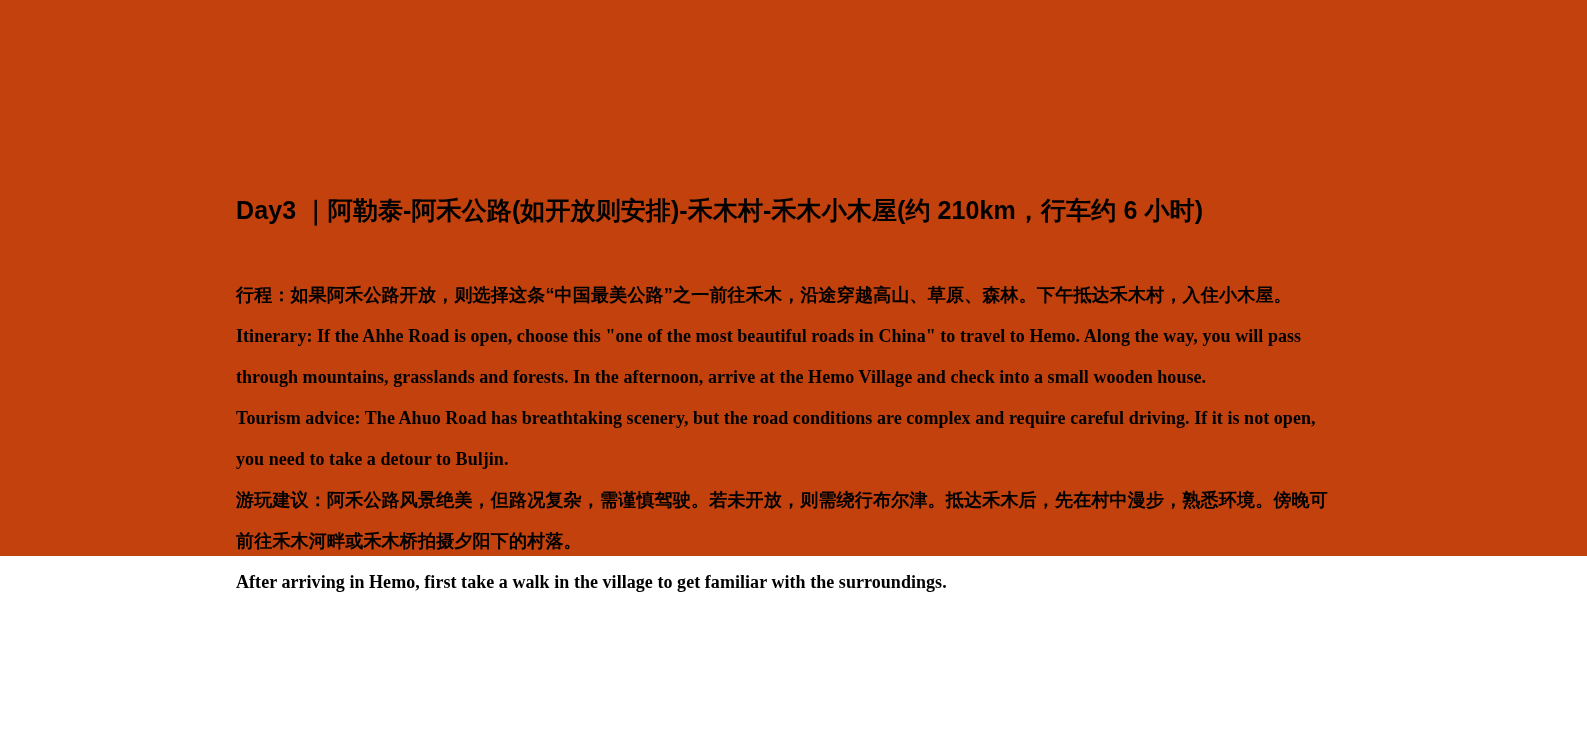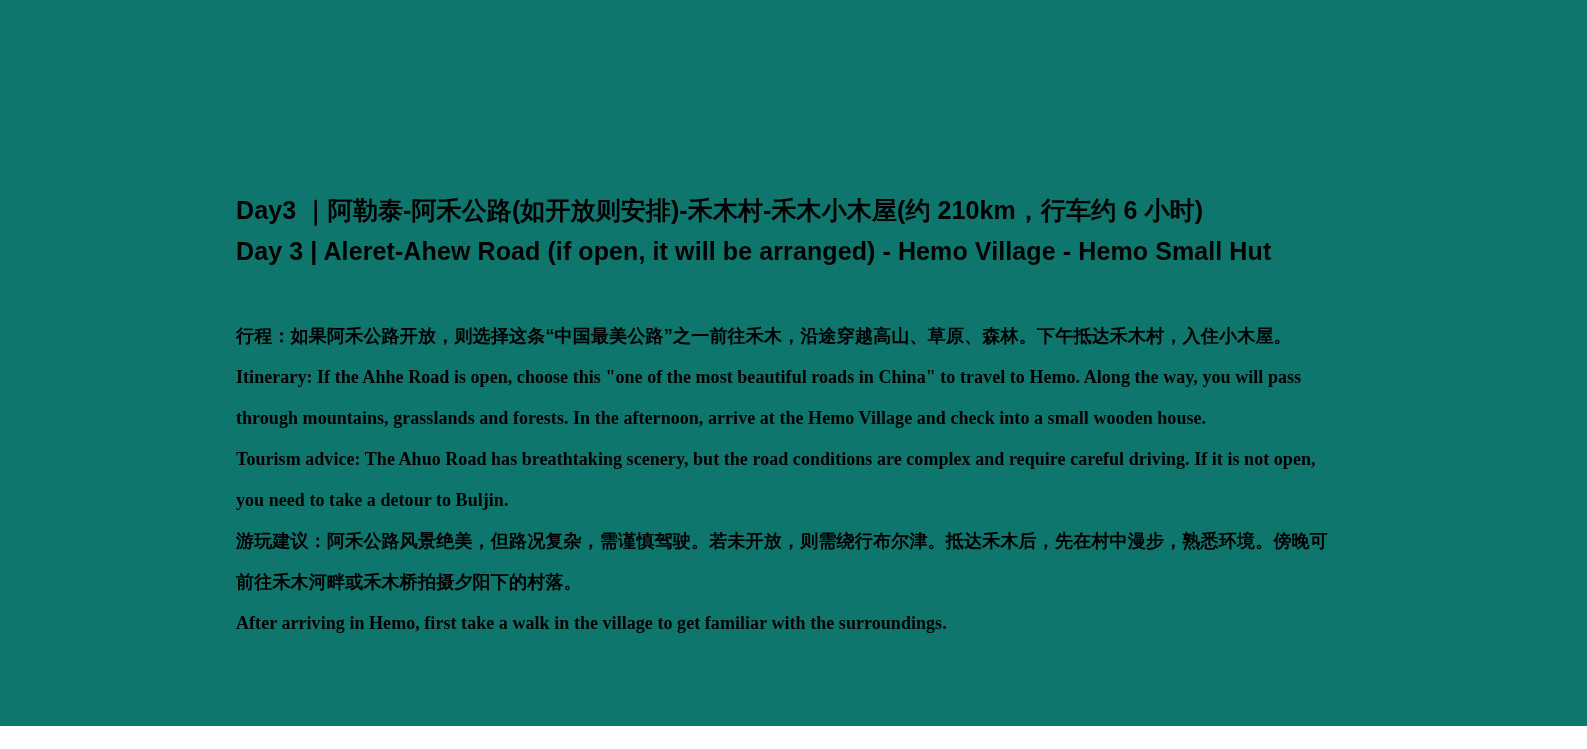--- a/index.html
+++ b/index.html
@@ -10,22 +10,22 @@
   body {
     width: 1587px;
     height: 749px;
     overflow: hidden;
     font-family: "Liberation Sans", sans-serif;
     color: #000000;
   }
   .page {
     position: relative;
     width: 1587px;
-    height: 726px;
-    background: #0f766e;
+    height: 556px;
+    background: #c2410c;
   }
   .content {
     position: absolute;
     left: 236px;
     top: 190px;
     width: 1110px;
   }
   .heading-block {
     font-weight: bold;
     font-size: 25px;
@@ -57,21 +57,20 @@
   }
 </style>
 </head>
 <body>
 
 <div class="page">
   <div class="content">
 
     <div class="heading-block">
       <div class="heading-line">Day3 ｜阿勒泰-阿禾公路(如开放则安排)-禾木村-禾木小木屋(约 210km，行车约 6 小时)</div>
-      <div class="heading-line">Day 3 | Aleret-Ahew Road (if open, it will be arranged) - Hemo Village - Hemo Small Hut</div>
     </div>
 
     <div class="spacer"></div>
 
     <p class="para cn">行程：如果阿禾公路开放，则选择这条“中国最美公路”之一前往禾木，沿途穿越高山、草原、森林。下午抵达禾木村，入住小木屋。</p>
     <p class="para en">Itinerary: If the Ahhe Road is open, choose this "one of the most beautiful roads in China" to travel to Hemo. Along the way, you will pass through mountains, grasslands and forests. In the afternoon, arrive at the Hemo Village and check into a small wooden house.</p>
     <p class="para en">Tourism advice: The Ahuo Road has breathtaking scenery, but the road conditions are complex and require careful driving. If it is not open, you need to take a detour to Buljin.</p>
     <p class="para cn">游玩建议：阿禾公路风景绝美，但路况复杂，需谨慎驾驶。若未开放，则需绕行布尔津。抵达禾木后，先在村中漫步，熟悉环境。傍晚可前往禾木河畔或禾木桥拍摄夕阳下的村落。</p>
     <p class="para en clipped">After arriving in Hemo, first take a walk in the village to get familiar with the surroundings.</p>
 

